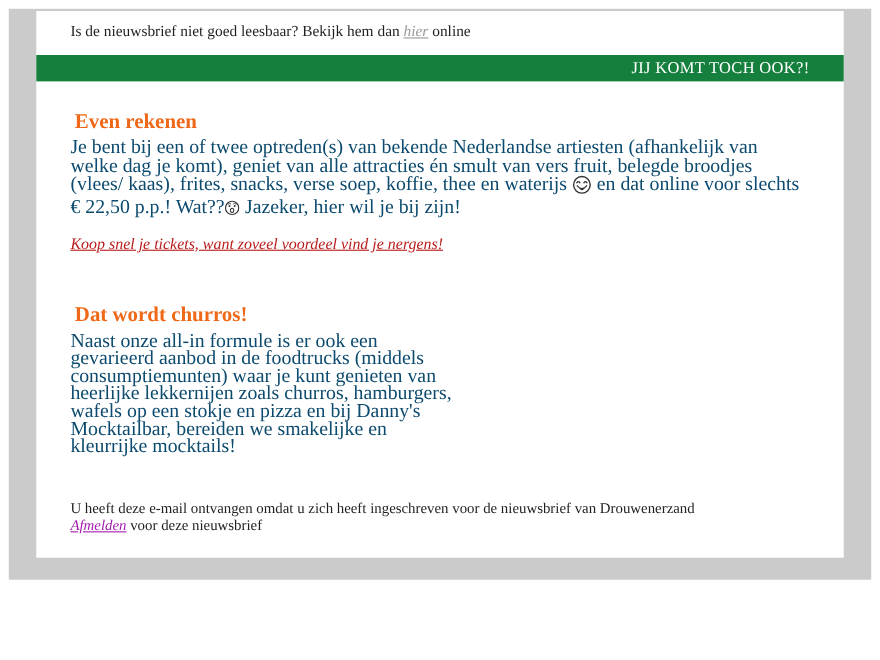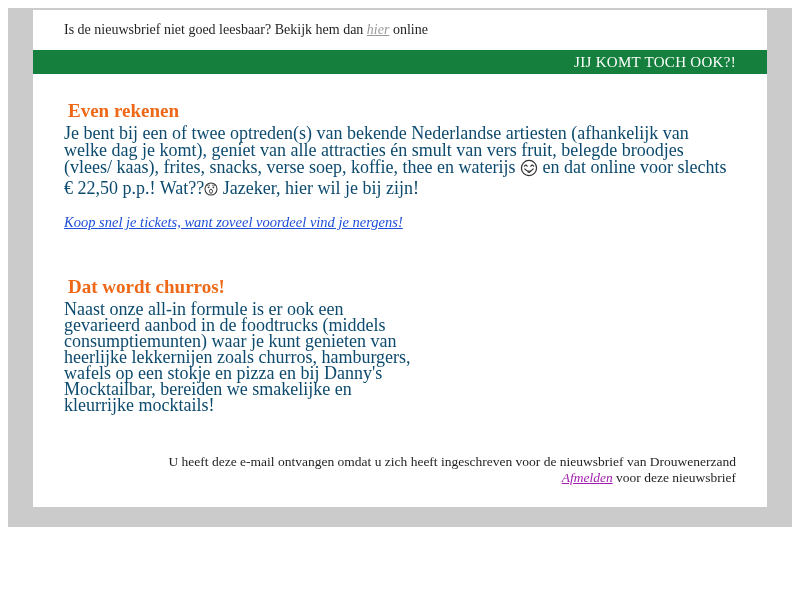--- a/index.html
+++ b/index.html
@@ -64,32 +64,32 @@
     line-height: 16px;
     width: 358px;
   }
   .emoji {
     display: inline-block;
     vertical-align: -4px;
   }
   .emoji-small { vertical-align: -2px; }
   .cta-row { margin-top: 14px; }
   .cta-link {
-    color: #1d4ed8;
+    color: #b91c1c;
     font-style: italic;
     text-decoration: underline;
     font-size: 14.5px;
     line-height: 16px;
     cursor: pointer;
     text-align: right;
   }
   .footer {
     margin-top: 41px;
     padding-bottom: 21px;
-    text-align: right;
+    text-align: left;
     font-size: 13.5px;
     line-height: 16px;
     color: #1f1f1f;
   }
   .footer a {
     color: #a21caf;
     font-style: italic;
     text-decoration: underline;
     cursor: pointer;
   }

